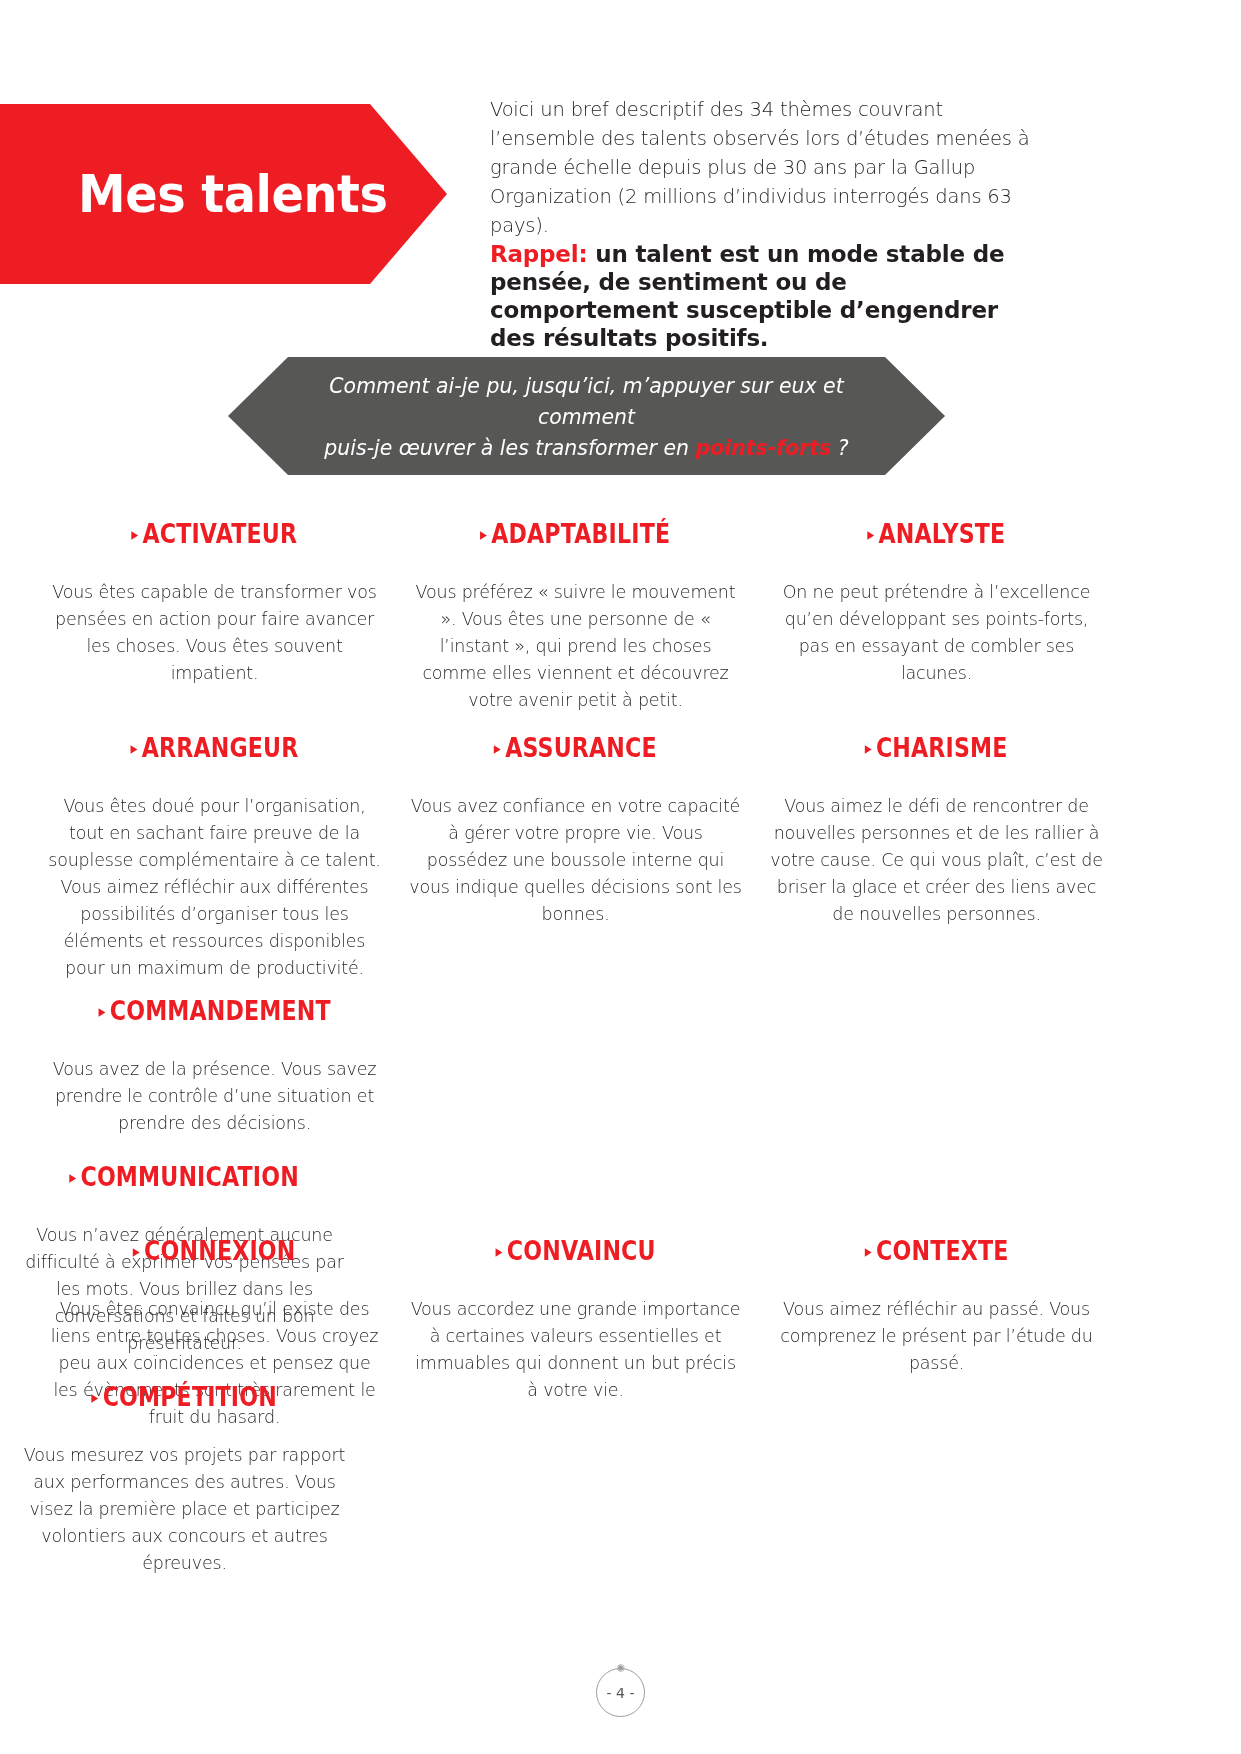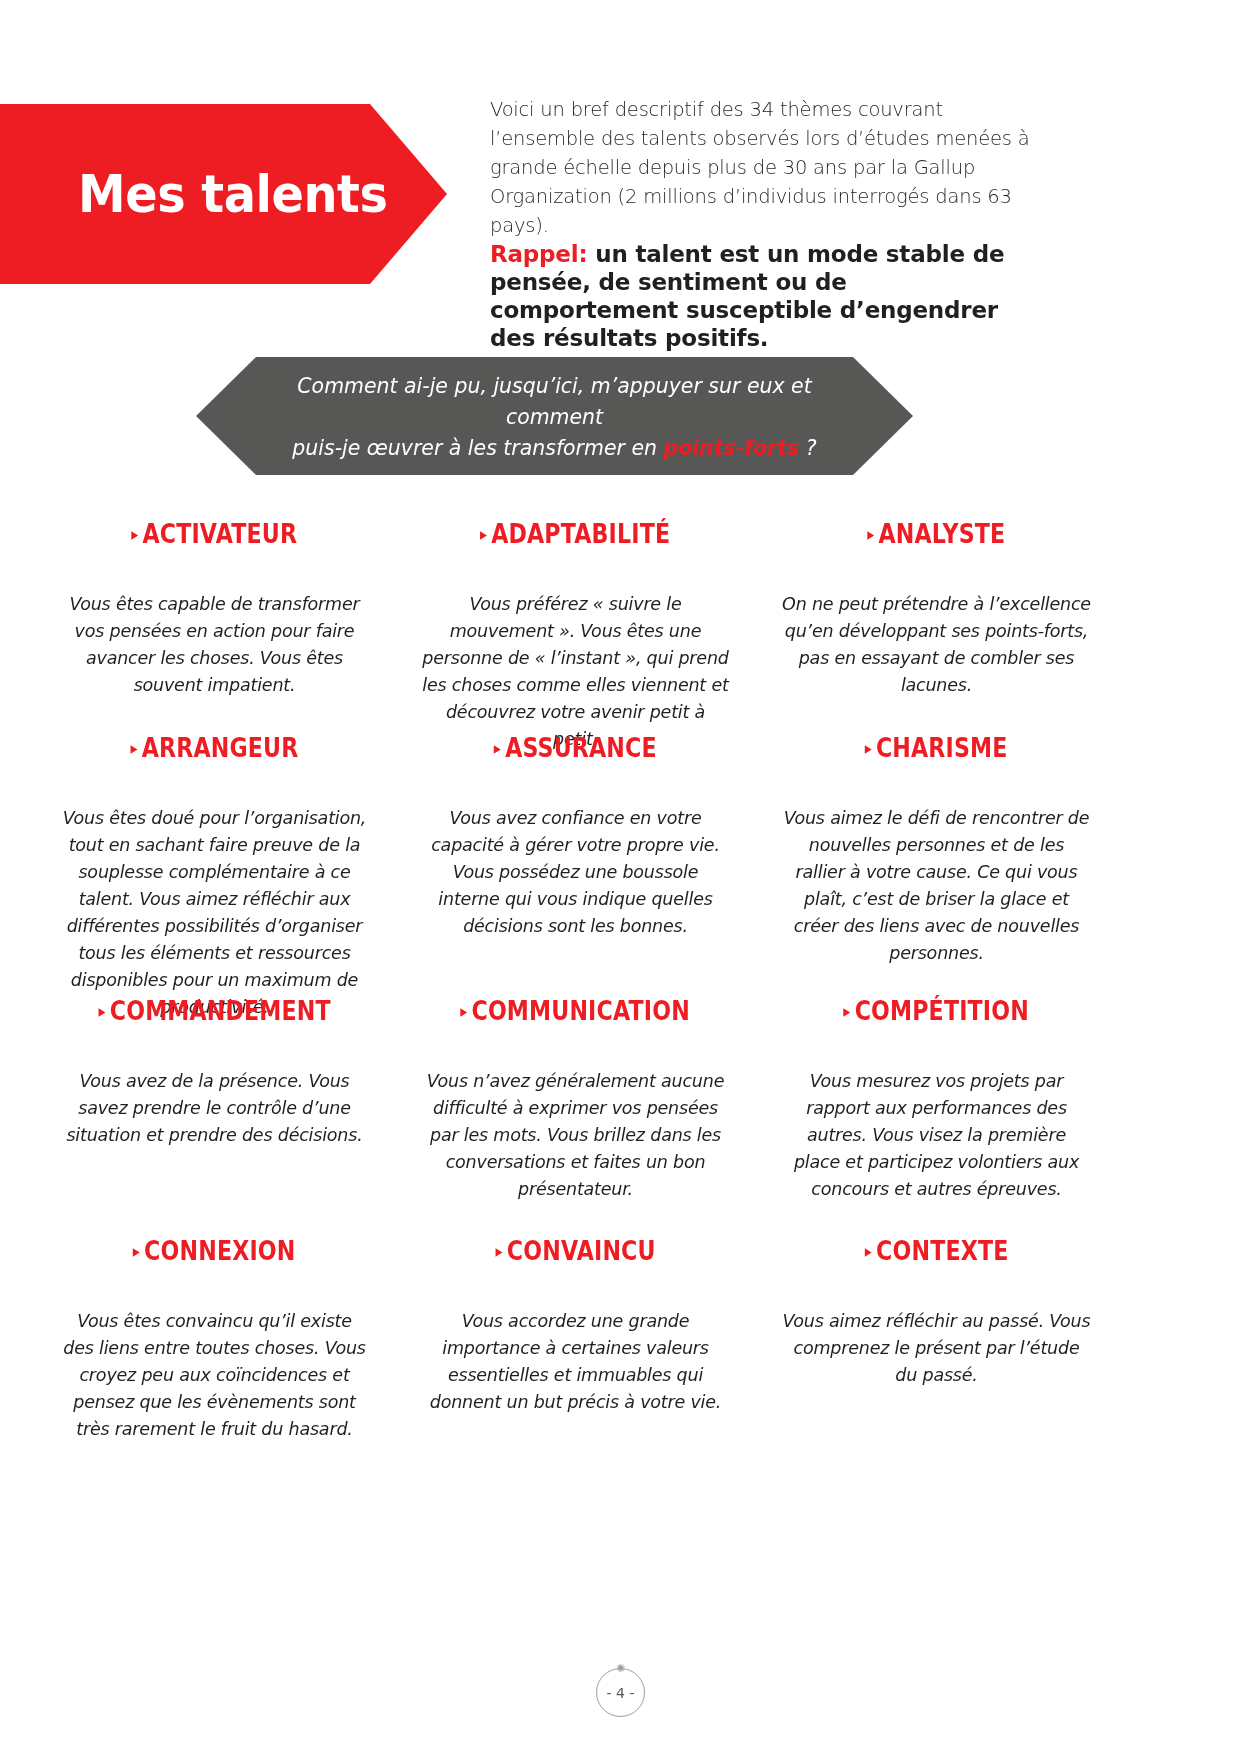--- a/index.html
+++ b/index.html
@@ -49,21 +49,21 @@
   }
   .intro .rappel{
     font-weight:bold;
     font-size:23px;
     line-height:28px;
   }
   .rappel .rappel-lead{color:#ee1d23;}
 
   
   .question-banner{
-    position:absolute;left:196px;top:357px;
+    position:absolute;left:228px;top:357px;
     width:717px;height:118px;
     background:#575756;
     -webkit-clip-path:polygon(60px 0, 657px 0, 717px 50%, 657px 100%, 60px 100%, 0 50%);
     clip-path:polygon(60px 0, 657px 0, 717px 50%, 657px 100%, 60px 100%, 0 50%);
     display:flex;align-items:center;justify-content:center;
     text-align:center;
   }
   .question-banner .qtext{
     color:#ffffff;
     font-family:"DejaVu Sans", sans-serif;
@@ -101,33 +101,32 @@
     font-size:27px;
     letter-spacing:0.2px;
     transform:scaleX(0.82);
   }
   .talent-head .bullet{
     font-size:17px;
     vertical-align:3px;
     margin-right:5px;
   }
   .talent-body{
-    margin:16px;
+    margin:4px;
     font-family:"DejaVu Sans", sans-serif;
     font-weight:300;
     font-size:17.5px;
     line-height:27px;
     color:#231f20;
     letter-spacing:-0.2px;
-    font-style:italic;
   }
 
   .row-1{height:218px;}
   .row-2{height:265px;}
-  .row-3{height:238px;}
+  .row-3{height:238px;flex-direction:column;}
   .row-4{height:200px;}
 
   .row-1 .head-wrap{padding-top:26px;}
   .row-2 .head-wrap{padding-top:22px;}
   .row-3 .head-wrap{padding-top:20px;}
   .row-4 .head-wrap{padding-top:22px;}
 
   
   .footer{
     position:absolute;left:0;top:1668px;width:1241px;

